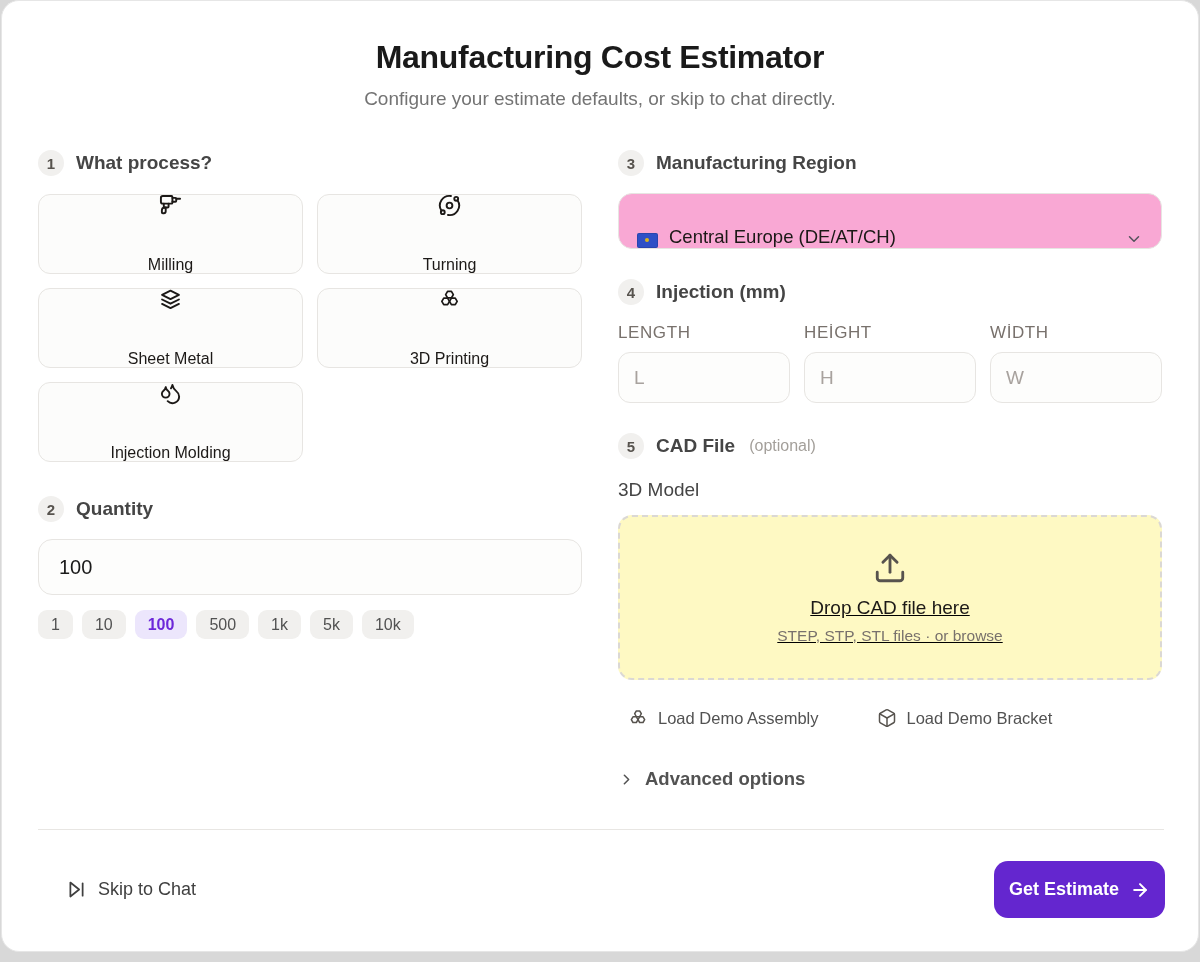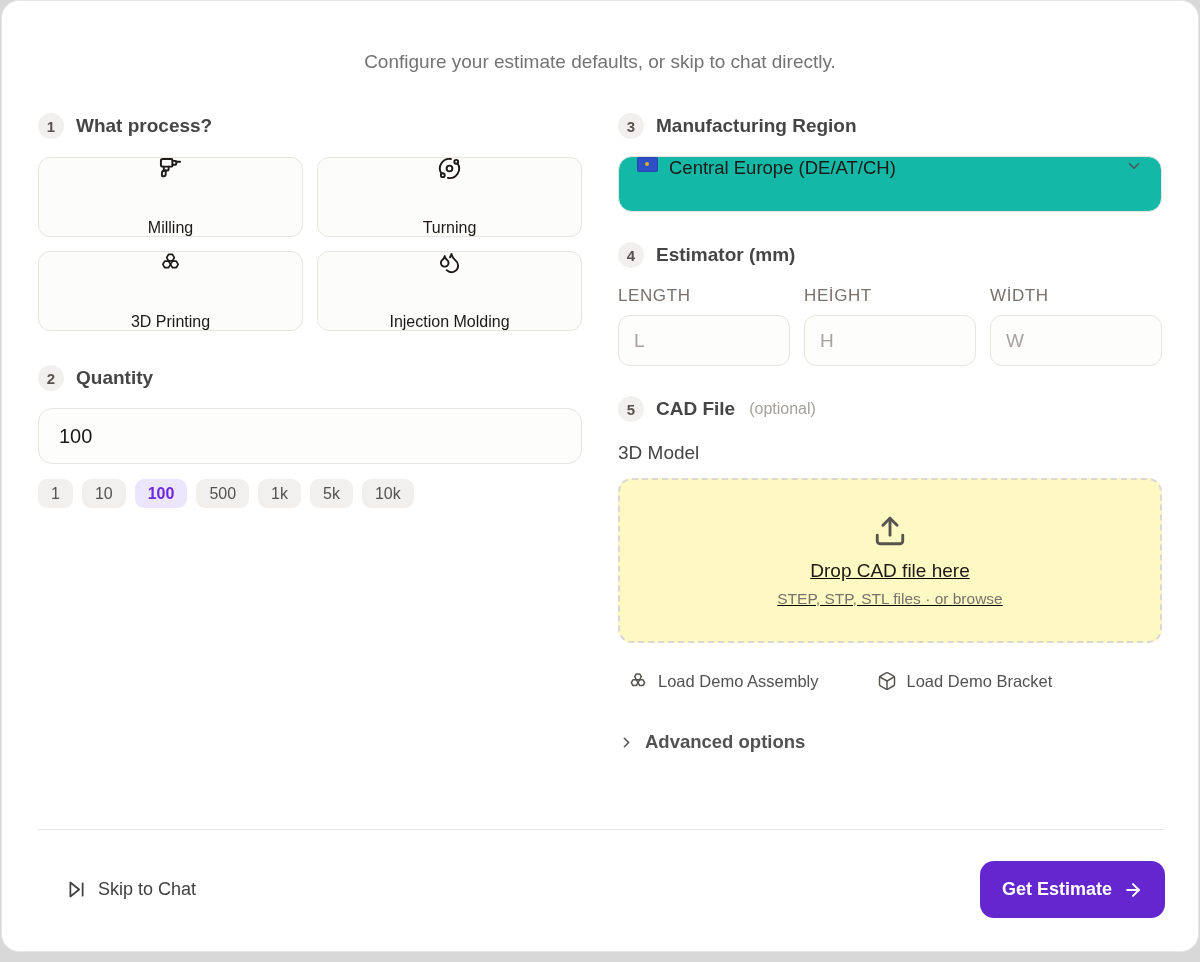--- a/index.html
+++ b/index.html
@@ -55,21 +55,21 @@
   .chip {
     border:none; background:#f1f0ee; color:#525252; border-radius:9px;
     font-family:inherit; font-size:16px; font-weight:500;
     padding:5px 13px; height:29px; line-height:19px; cursor:pointer;
   }
   .chip.selected { background:#ece6fc; color:#6d28d9; font-weight:600; }
 
   
   .select-box {
     margin-top:17px; height:56px; border-radius:14px; border:1px solid #e7e5e2;
-    background:#14b8a6; display:flex; align-items:flex-start; padding:0 18px; cursor:pointer;
+    background:#f9a8d4; display:flex; align-items:flex-end; padding:0 18px; cursor:pointer;
   }
   .flag {
     width:21px; height:15px; border-radius:2px; background:#2e4fc6;
     box-shadow:inset 0 0 0 1px rgba(0,0,0,0.12); margin-right:11px; flex:0 0 auto;
     position:relative;
   }
   .flag::after{
     content:""; position:absolute; left:8px; top:5px; width:4px; height:4px;
     border-radius:50%; background:#f7c600; opacity:.85;
   }
@@ -117,34 +117,35 @@
     position:absolute; left:36px; right:33px; bottom:33px;
     display:flex; align-items:center; justify-content:space-between;
   }
   .skip-btn { display:flex; align-items:center; gap:11px; cursor:pointer;
     background:none; border:none; font-family:inherit; padding-left:28px; }
   .skip-btn .s-icon { color:#404040; display:flex; }
   .skip-btn .s-label { font-size:18px; font-weight:400; color:#404040; }
   .cta-btn {
     display:flex; align-items:center; gap:11px; cursor:pointer;
     background:#6426cf; color:#ffffff; border:none; border-radius:14px;
-    height:57px; padding:0 22px; font-family:inherit;
+    height:57px; padding:0 15px; font-family:inherit;
   }
   .cta-btn .c-label { font-size:18px; font-weight:700; color:#ffffff; }
   .cta-btn .c-icon { display:flex; color:#fff; }
 
   svg { display:block; }
 </style>
 </head>
 <body>
 
 <div class="card">
   <div class="content">
 
     <div class="hdr">
+      <div class="hdr-title">Manufacturing Cost Estimator</div>
       <div class="hdr-sub">Configure your estimate defaults, or skip to chat directly.</div>
     </div>
 
     <div class="grid">
 
       <div class="col-left">
 
         <div class="sec-hdr">
           <span class="badge">1</span>
           <span class="sec-label">What process?</span>
@@ -170,20 +171,30 @@
                 <circle cx="12" cy="12" r="3"></circle>
                 <circle cx="19" cy="5" r="2"></circle>
                 <circle cx="5" cy="19" r="2"></circle>
                 <path d="M10.4 21.9a10 10 0 0 0 9.941-15.416"></path>
                 <path d="M13.5 2.1a10 10 0 0 0-9.841 15.416"></path>
               </svg>
             </span>
             <span class="p-label">Turning</span>
           </button>
 
+          <button class="proc-btn">
+            <span class="p-icon">
+              <svg width="23" height="23" viewBox="0 0 24 24" fill="none" stroke="currentColor" stroke-width="2" stroke-linecap="round" stroke-linejoin="round">
+                <path d="M12 2.8 3.2 7.2 12 11.6l8.8-4.4Z"></path>
+                <path d="m3.2 12 8.8 4.4 8.8-4.4"></path>
+                <path d="m3.2 16.6 8.8 4.4 8.8-4.4"></path>
+              </svg>
+            </span>
+            <span class="p-label">Sheet Metal</span>
+          </button>
 
           <button class="proc-btn">
             <span class="p-icon">
               <svg width="23" height="23" viewBox="0 0 24 24" fill="none" stroke="currentColor" stroke-width="1.8" stroke-linecap="round" stroke-linejoin="round">
                 <path d="M16 6.9 14 10.4h-4L8 6.9l2-3.4h4Z"></path>
                 <path d="M12 14 10 17.4H6L4 14l2-3.4h4Z"></path>
                 <path d="M20 14l-2 3.4h-4L12 14l2-3.4h4Z"></path>
               </svg>
             </span>
             <span class="p-label">3D Printing</span>
@@ -231,21 +242,21 @@
           <span class="select-chev">
             <svg width="18" height="18" viewBox="0 0 24 24" fill="none" stroke="currentColor" stroke-width="2" stroke-linecap="round" stroke-linejoin="round">
               <path d="m6 9 6 6 6-6"></path>
             </svg>
           </span>
         </div>
 
         <div class="dims-sec">
           <div class="sec-hdr">
             <span class="badge">4</span>
-            <span class="sec-label">Estimator (mm)</span>
+            <span class="sec-label">Injection (mm)</span>
           </div>
           <div class="dims-grid">
             <div>
               <div class="dim-label">LENGTH</div>
               <input class="dim-input" type="text" placeholder="L" style="">
             </div>
             <div>
               <div class="dim-label">HEİGHT</div>
               <input class="dim-input" type="text" placeholder="H" style="">
             </div>

